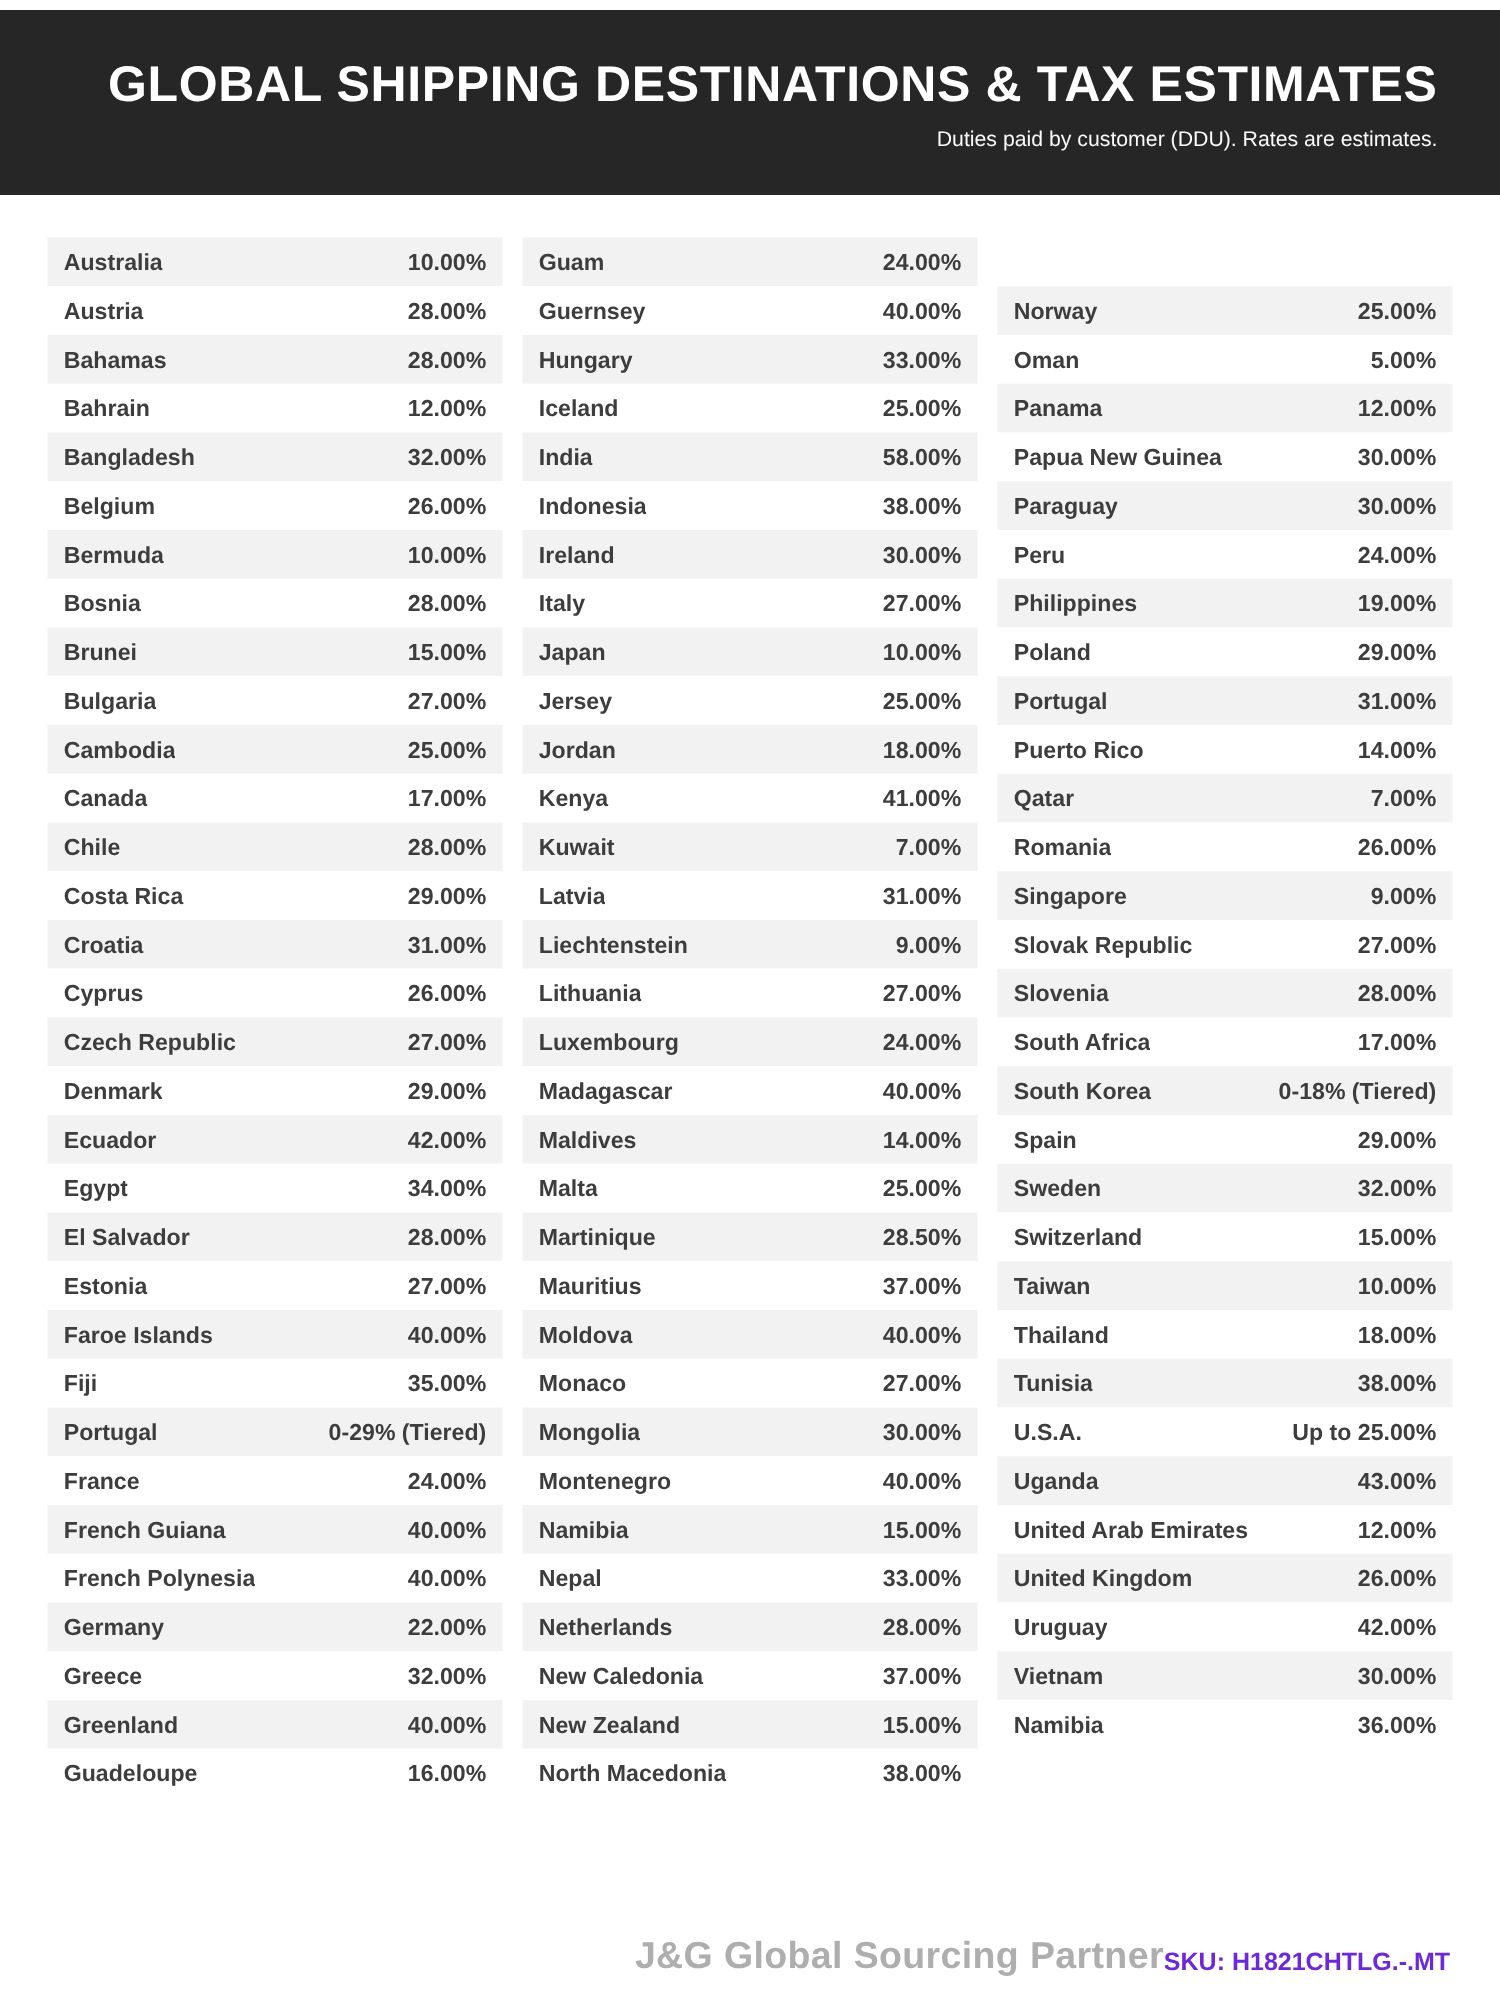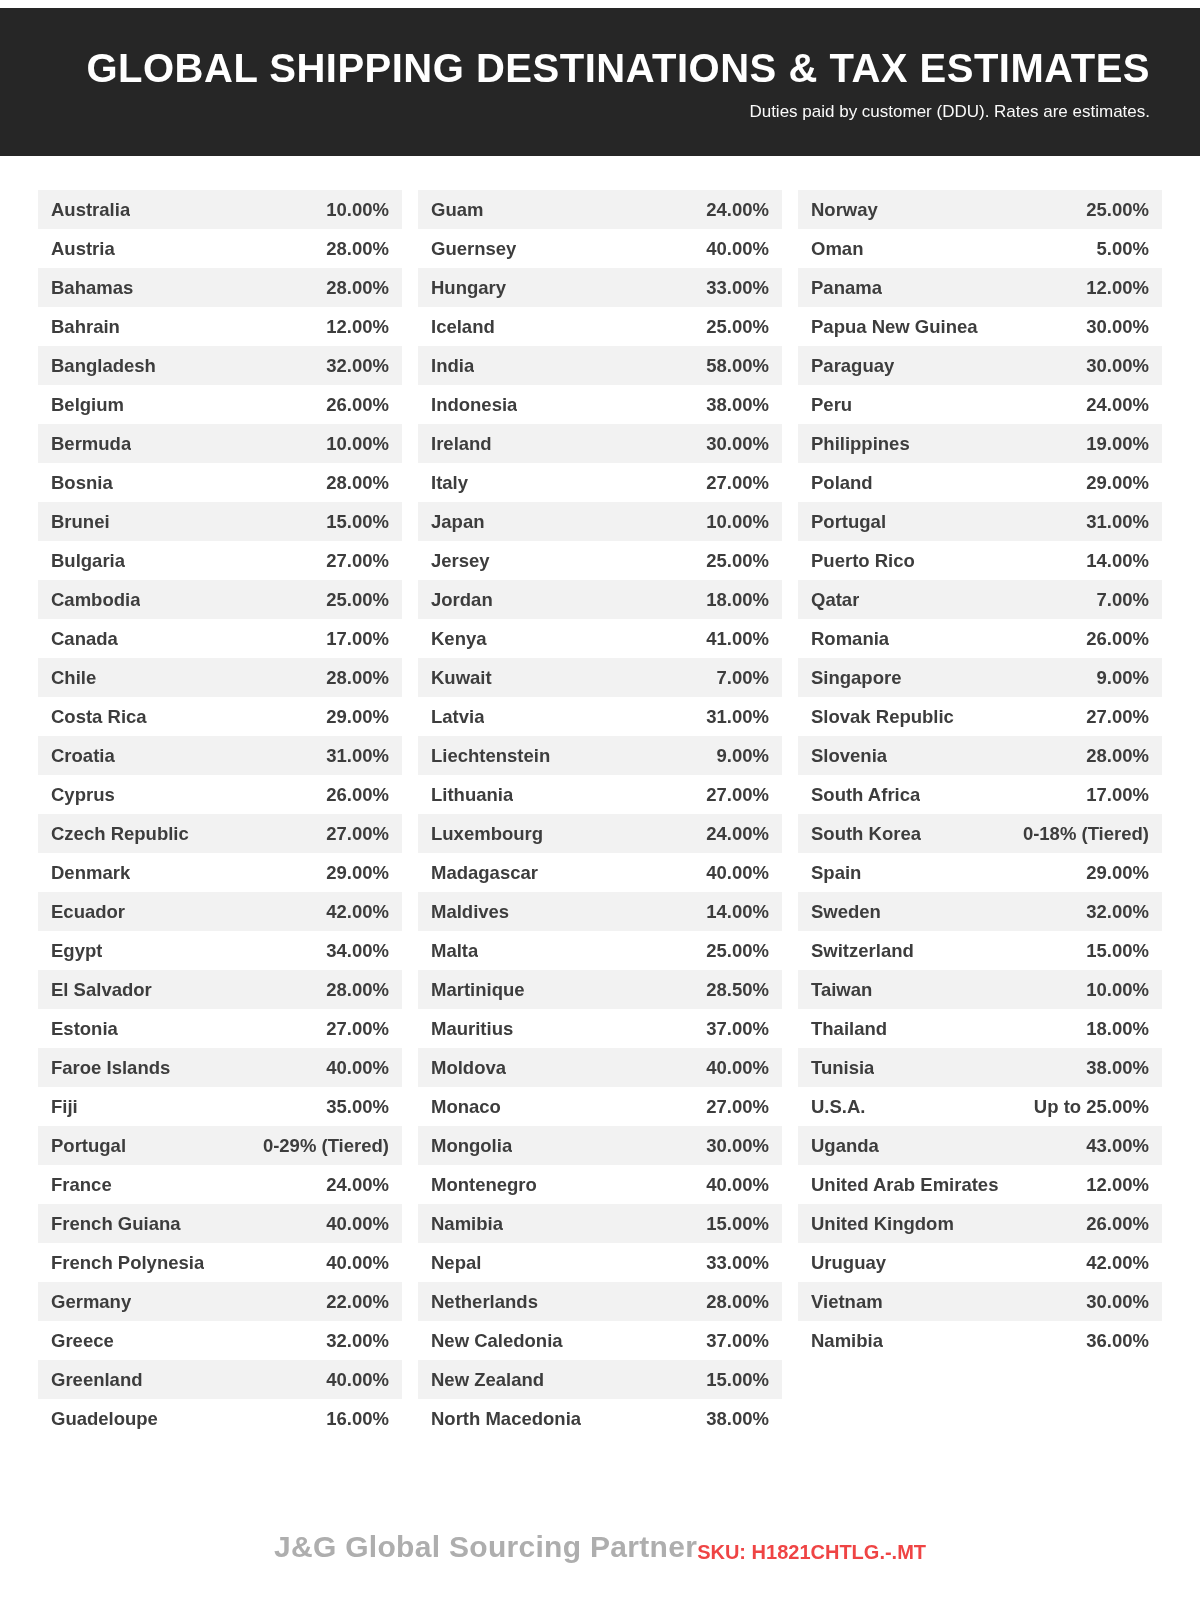--- a/index.html
+++ b/index.html
@@ -28,21 +28,21 @@
   .subtitle {
     font-size: 17px;
     font-weight: 400;
     margin-top: 12px;
     color: #fafafa;
   }
   .table-area {
     display: flex;
     gap: 16px;
     padding: 34px 38px 0 38px;
-    align-items: flex-start;
+    align-items: center;
   }
   .col { flex: 1; min-width: 0; }
   .row {
     display: flex;
     justify-content: space-between;
     align-items: center;
     height: 39px;
     padding: 0 13px;
     font-size: 18.5px;
     font-weight: 700;
@@ -50,35 +50,35 @@
     white-space: nowrap;
   }
   .row:nth-child(odd) { background: #f2f2f2; }
   .row:nth-child(even) { background: #ffffff; }
   .country { overflow: hidden; text-overflow: ellipsis; }
   .rate { margin-left: 10px; text-align: right; }
   .footer {
     position: absolute;
     left: 40px;
     right: 40px;
-    bottom: 44px;
+    bottom: 26px;
     display: flex;
-    justify-content: center;
+    justify-content: flex-end;
     align-items: flex-end;
   }
   .brand {
     font-size: 30px;
     font-weight: 800;
     color: #aeaeae;
     letter-spacing: 0.3px;
   }
   .sku {
     font-size: 20px;
     font-weight: 700;
-    color: #ef4444;
+    color: #6d28d9;
     margin-top: 12px;
   }
 </style>
 </head>
 <body>
 
 <div class="page">
 
   <div class="header">
     <div class="title">GLOBAL SHIPPING DESTINATIONS &amp; TAX ESTIMATES</div>

